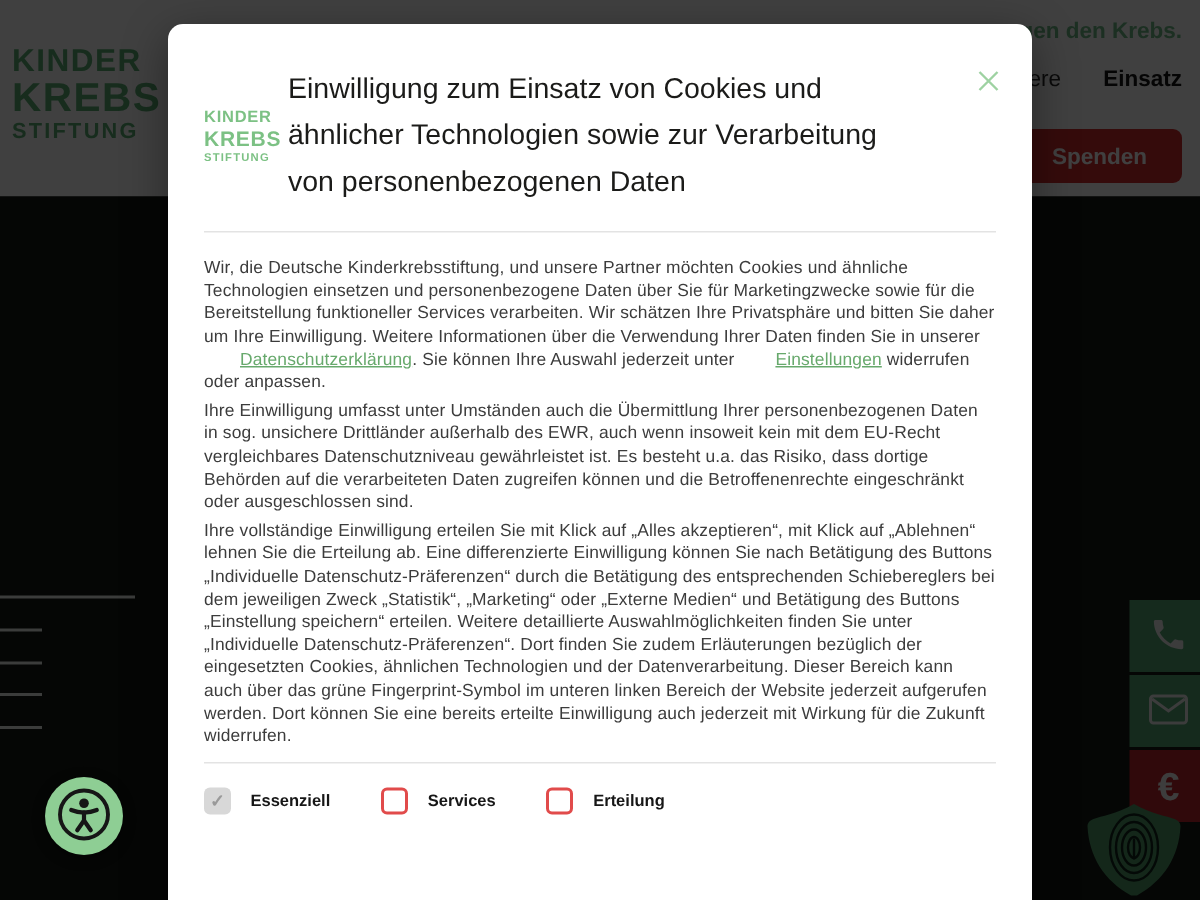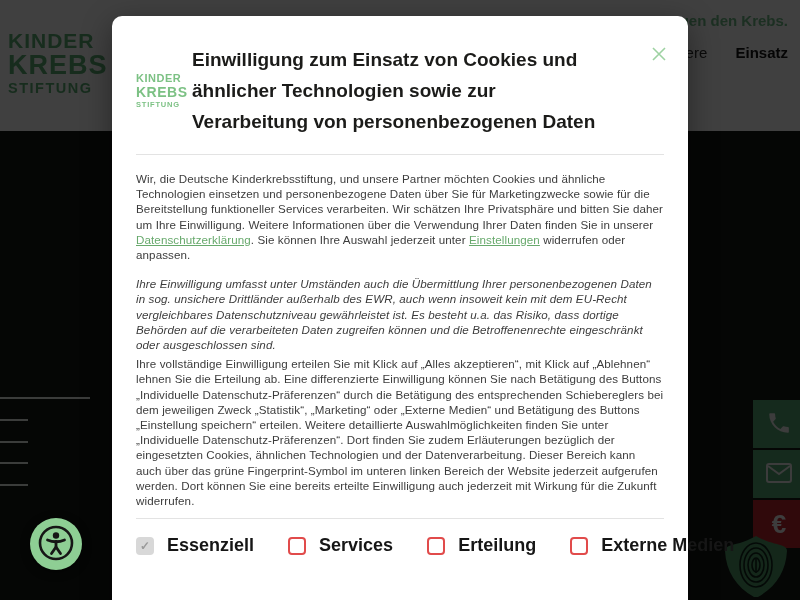--- a/index.html
+++ b/index.html
@@ -36,36 +36,36 @@
   
   .overlay { position:absolute; inset:0; background:rgba(0,0,0,0.75); }
 
   
   .modal { position:absolute; left:112px; top:16px; width:576px; height:640px; background:#ffffff; border-radius:10px; padding:0 24px; box-shadow:0 8px 30px rgba(0,0,0,0.4); }
   .modal-header { display:flex; align-items:center; margin-top:28px; }
   .modal-logo { color:#7cc184; font-weight:bold; line-height:1; width:56px; flex:0 0 56px; }
   .modal-logo .b1 { font-size:11px; letter-spacing:0.5px; display:block; }
   .modal-logo .b2 { font-size:14px; letter-spacing:0.5px; display:block; margin-top:1px; }
   .modal-logo .b3 { font-size:7.5px; letter-spacing:0.8px; display:block; margin-top:1.5px; }
-  .modal-title { font-size:19px; font-weight:bold; color:#1b1b19; line-height:31px; max-width:424px; }
+  .modal-title { font-size:19px; font-weight:normal; color:#1b1b19; line-height:31px; max-width:424px; }
   .close-btn { position:absolute; top:30px; right:20px; width:18px; height:18px; background:none; border:none; padding:0; }
   .divider { height:1px; background:#e3e3e3; border:none; }
   .div1 { margin-top:17px; }
   .div2 { margin-top:10px; }
   .modal-body p { font-size:11.6px; line-height:15.2px; color:#3c3c3c; letter-spacing:0.1px; }
   .p1 { margin-top:16px; }
-  .p2 { margin-top:14px;font-style:italic; }
+  .p2 { margin-top:4px; }
   .p3 { margin-top:4px; }
-  .green-link { color:#67a96c; text-decoration:underline; }
+  .green-link { color:#67a96c; text-decoration:underline;margin-left:24px; }
   .consent-row { display:flex; align-items:center; margin-top:16px; gap:34px; }
   .consent-item { display:flex; align-items:center; gap:13px; }
   .cbox { width:18px; height:18px; border-radius:4px; flex:0 0 18px; display:flex; align-items:center; justify-content:center; }
   .cbox-checked { background:#d8d8d8; color:#9a9a9a; font-size:12px; font-weight:bold; }
   .cbox-empty { background:#ffffff; border:2px solid #e14b4b; }
-  .consent-label { font-size:18px; font-weight:bold; color:#161616; white-space:nowrap; }
+  .consent-label { font-size:11px; font-weight:bold; color:#161616; white-space:nowrap; }
 
   
   .a11y-btn { position:absolute; left:30px; top:518px; width:52px; height:52px; border-radius:50%; background:#8ece94; border:none; display:flex; align-items:center; justify-content:center; box-shadow:0 2px 8px rgba(0,0,0,0.5); }
 </style>
 </head>
 <body>
 
 <div class="stage">
 
   <div class="page">
@@ -73,20 +73,21 @@
       <div class="brand">
         <span class="b1">KINDER</span>
         <span class="b2">KREBS</span>
         <span class="b3">STIFTUNG</span>
       </div>
       <div class="tagline">egen den Krebs.</div>
       <div class="nav">
         <span class="nav-item">rriere</span>
         <span class="nav-item bold">Einsatz</span>
       </div>
+      <button class="donate-btn">Spenden</button>
     </div>
 
     <div class="hero">
       <div class="hline" style="left:0; top:266px; width:90px;"></div>
       <div class="hline" style="left:0; top:288px; width:28px;"></div>
       <div class="hline" style="left:0; top:310px; width:28px;"></div>
       <div class="hline" style="left:0; top:331px; width:28px;"></div>
       <div class="hline" style="left:0; top:353px; width:28px;"></div>
 
       <div class="float-stack">
@@ -165,24 +166,20 @@
         <span class="consent-label">Essenziell</span>
       </div>
       <div class="consent-item">
         <span class="cbox cbox-empty"></span>
         <span class="consent-label">Services</span>
       </div>
       <div class="consent-item">
         <span class="cbox cbox-empty"></span>
         <span class="consent-label">Erteilung</span>
       </div>
-      <div class="consent-item">
-        <span class="cbox cbox-empty"></span>
-        <span class="consent-label">Externe Medien</span>
-      </div>
     </div>
   </div>
 
   <button class="a11y-btn">
     <span>
       <svg width="44" height="44" viewBox="0 0 44 44">
         <circle cx="22" cy="22" r="16" fill="none" stroke="#161616" stroke-width="2.6"></circle>
         <circle cx="22" cy="14.5" r="3.2" fill="#161616"></circle>
         <path d="M13.5 19 Q22 22.5 30.5 19" fill="none" stroke="#161616" stroke-width="2.8" stroke-linecap="round"></path>
         <path d="M22 20.5 V26" fill="none" stroke="#161616" stroke-width="2.8" stroke-linecap="round"></path>

